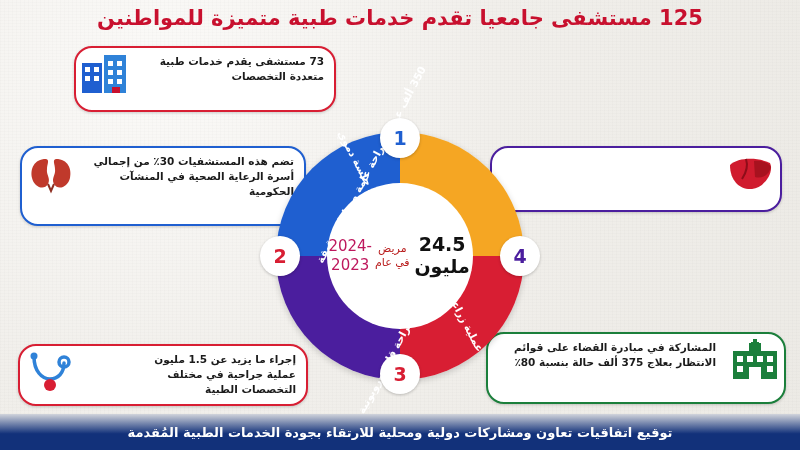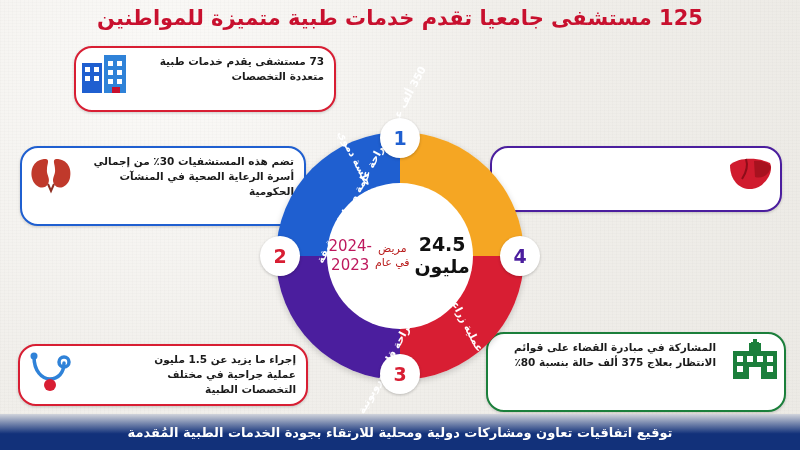--- a/index.html
+++ b/index.html
@@ -57,21 +57,21 @@
   .b-purple{border:2.5px solid #4b1e9e;}
   .b-blue{border:2.5px solid #1f5fd0;}
   .b-green{border:2.5px solid #1b7f3b;}
   .b-red2{border:2.5px solid #d81e33;}
 
   
   #c-specialized{top:52px;right:72px;width:252px;height:60px;}
   #c-multi{top:46px;left:74px;width:262px;height:66px;}
   #c-icu{top:146px;right:18px;width:292px;height:66px;}
   #c-kidney{top:146px;left:20px;width:286px;height:80px;}
-  #c-waiting{top:332px;right:14px;width:300px;height:80px;}
+  #c-waiting{top:332px;right:14px;width:300px;height:72px;}
   #c-surgery{top:344px;left:18px;width:290px;height:62px;gap:40px;}
 
   
   .donut-wrap{
     position:absolute;left:50%;top:132px;transform:translateX(-50%);
     width:248px;height:248px;
   }
   .donut{
     position:absolute;inset:0;border-radius:50%;
     background:conic-gradient(

